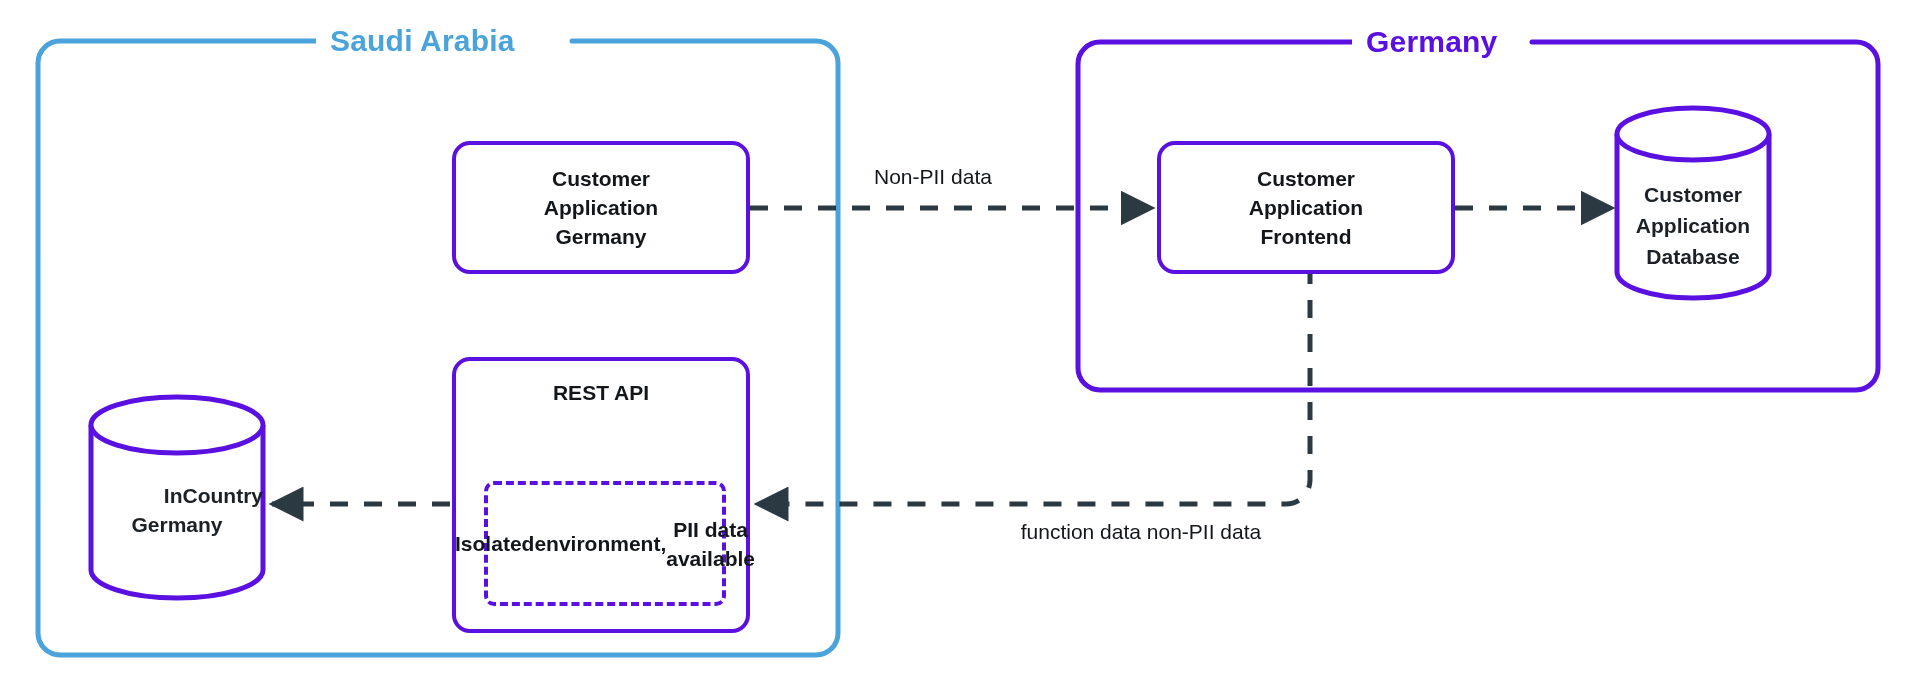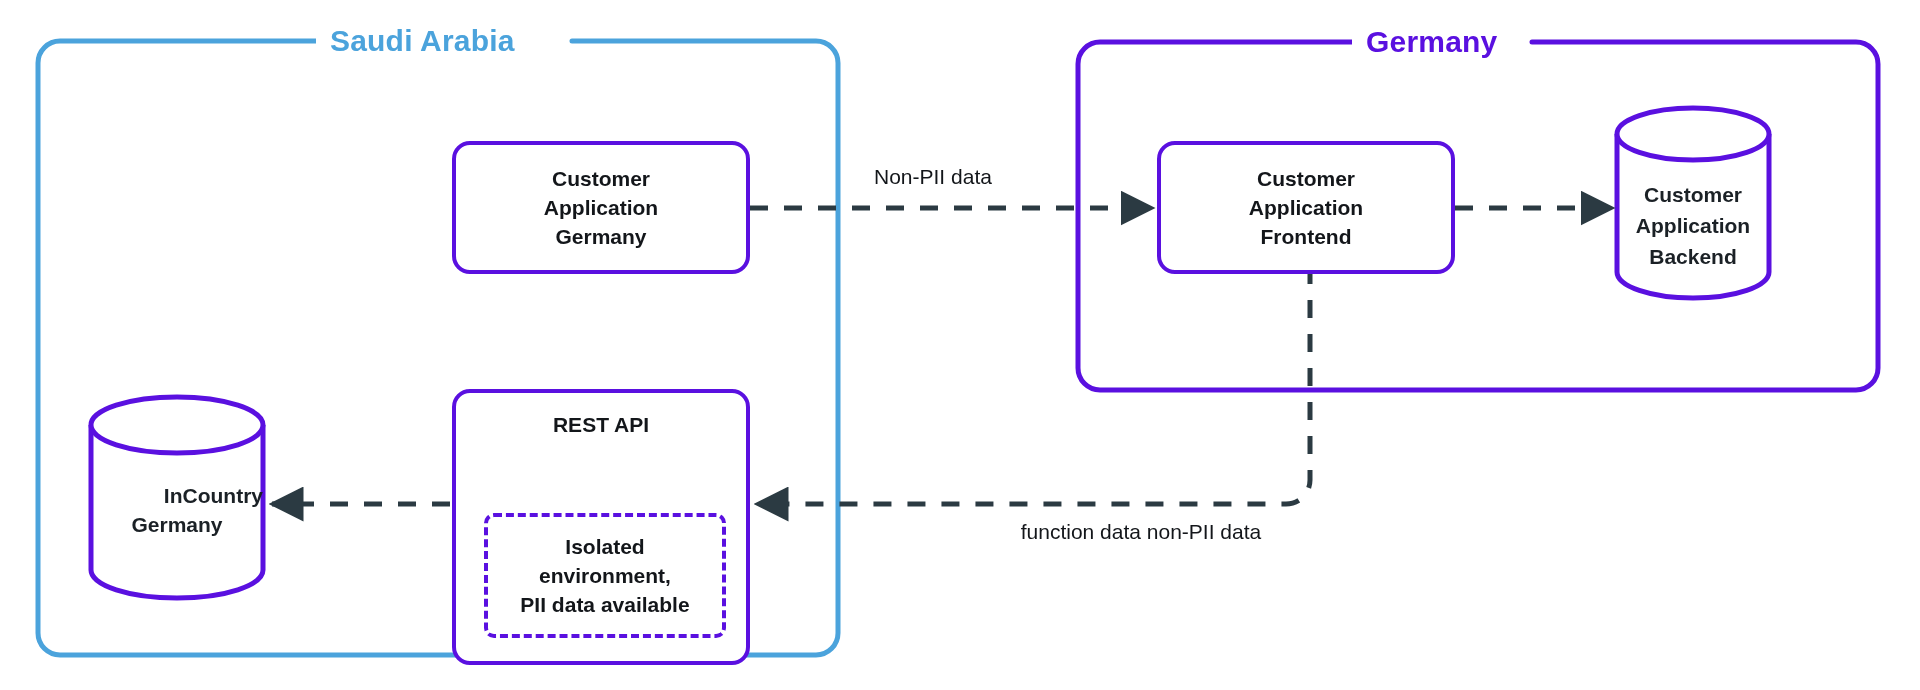--- a/index.html
+++ b/index.html
@@ -77,21 +77,20 @@
     font-weight: 600;
     line-height: 28px;
   }
   .isolated-box {
     position: absolute;
     box-sizing: border-box;
     border: 4px dashed #5A10E0;
     border-radius: 10px;
     background: #ffffff;
     display: flex;
-    flex-direction: column;
     align-items: center;
     justify-content: center;
     color: #13161a;
     font-size: 21px;
     line-height: 29px;
     font-weight: 600;
     text-align: center;
   }
 
   
@@ -161,21 +160,21 @@
   <div class="region-label saudi" style="left:316px; top:24px;">Saudi Arabia</div>
 
   <div class="region-label germany" style="left:1352px; top:25px;">Germany</div>
 
   <div class="node-box" style="left:452px; top:141px; width:298px; height:133px;">
     <span class="line">Customer</span>
     <span class="line">Application</span>
     <span class="line">Germany</span>
   </div>
 
-  <div class="rest-api-box" style="left:452px; top:357px; width:298px; height:276px;margin-top:32px;">
+  <div class="rest-api-box" style="left:452px; top:357px; width:298px; height:276px;">
     <div class="rest-api-title">REST API</div>
 
     <div class="isolated-box" style="left:28px; top:120px; width:242px; height:125px;">
       <span class="line">Isolated</span>
       <span class="line">environment,</span>
       <span class="line">PII data available</span>
     </div>
   </div>
 
   <div class="cylinder" style="left:91px; top:425px; width:172px; height:175px;">
@@ -185,21 +184,21 @@
 
   <div class="node-box" style="left:1157px; top:141px; width:298px; height:133px;">
     <span class="line">Customer</span>
     <span class="line">Application</span>
     <span class="line">Frontend</span>
   </div>
 
   <div class="cylinder" style="left:1617px; top:134px; width:152px; height:164px;">
     <div class="cyl-label" style="top:46px; left:-14px; right:-14px;">Customer</div>
     <div class="cyl-label" style="top:77px; left:-14px; right:-14px;">Application</div>
-    <div class="cyl-label" style="top:108px; left:-14px; right:-14px;">Backend</div>
+    <div class="cyl-label" style="top:108px; left:-14px; right:-14px;">Database</div>
   </div>
 
   <div class="edge-label" style="left:874px; top:163px;">Non-PII data</div>
 
   <div class="edge-label" style="left:986px; top:518px; width:310px;">
     <div>function data non-PII data</div>
   </div>
 
 </div>
 

